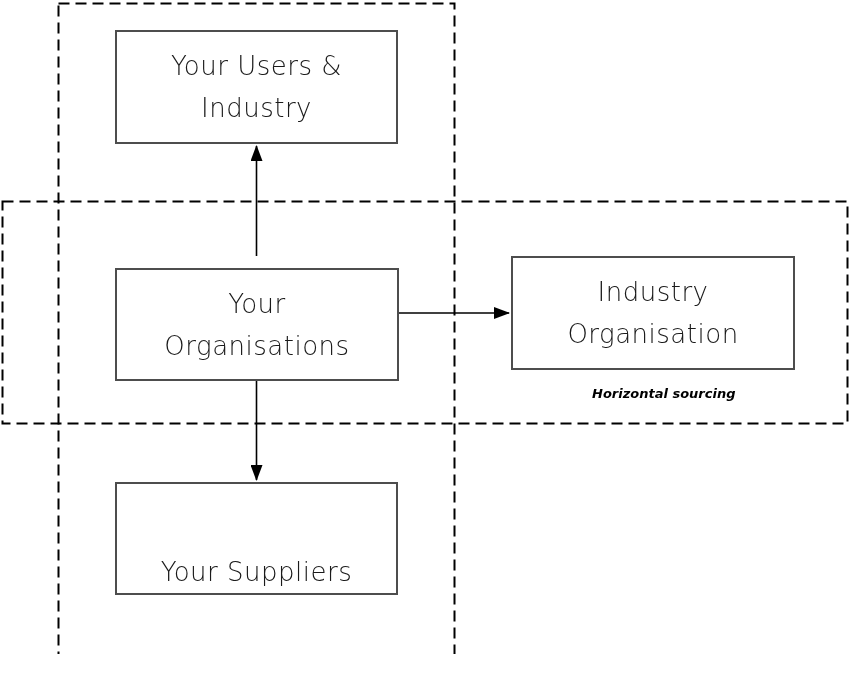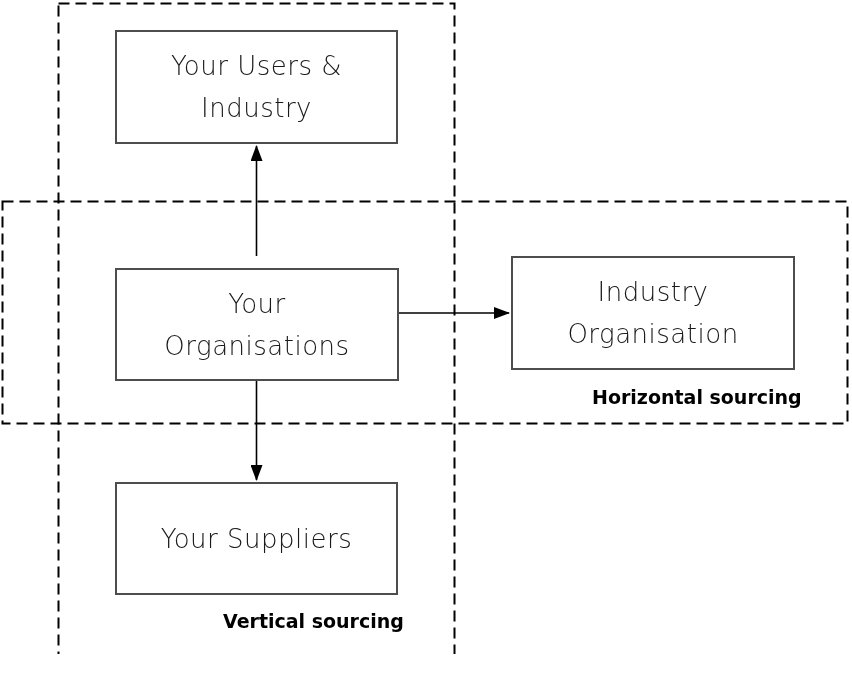--- a/index.html
+++ b/index.html
@@ -48,25 +48,26 @@
     letter-spacing: 0.5px;
     line-height: 42px;
     color: #1a1a1a;
   }
   .node span {
     display: block;
   }
   .node-users     { left: 115px; top: 30px;  width: 283px; height: 114px; }
   .node-org       { left: 115px; top: 268px; width: 284px; height: 113px; }
   .node-industry  { left: 511px; top: 256px; width: 284px; height: 114px; }
-  .node-suppliers { left: 115px; top: 482px; width: 283px; height: 113px; }
+  .node-suppliers { left: 115px; top: 482px; width: 283px; height: 113px; justify-content: flex-end; }
   .zone-label {
     position: absolute;
-    font-size: 19px;
+    font-size: 13px;
     font-weight: bold;
+    font-style: italic;
     color: #000000;
     white-space: nowrap;
   }
   .zone-label-horizontal { left: 592px; top: 386px; }
   .zone-label-vertical   { left: 223px; top: 610px; }
 </style>
 </head>
 <body>
 
 <div class="canvas">
@@ -101,15 +102,14 @@
     <span>Organisation</span>
   </div>
 
   <div class="node node-suppliers">
     <span>Your Suppliers</span>
     <span></span>
   </div>
 
   <div class="zone-label zone-label-horizontal">Horizontal sourcing</div>
 
-  <div class="zone-label zone-label-vertical">Vertical sourcing</div>
 
 </div>
 
 </body></html>

